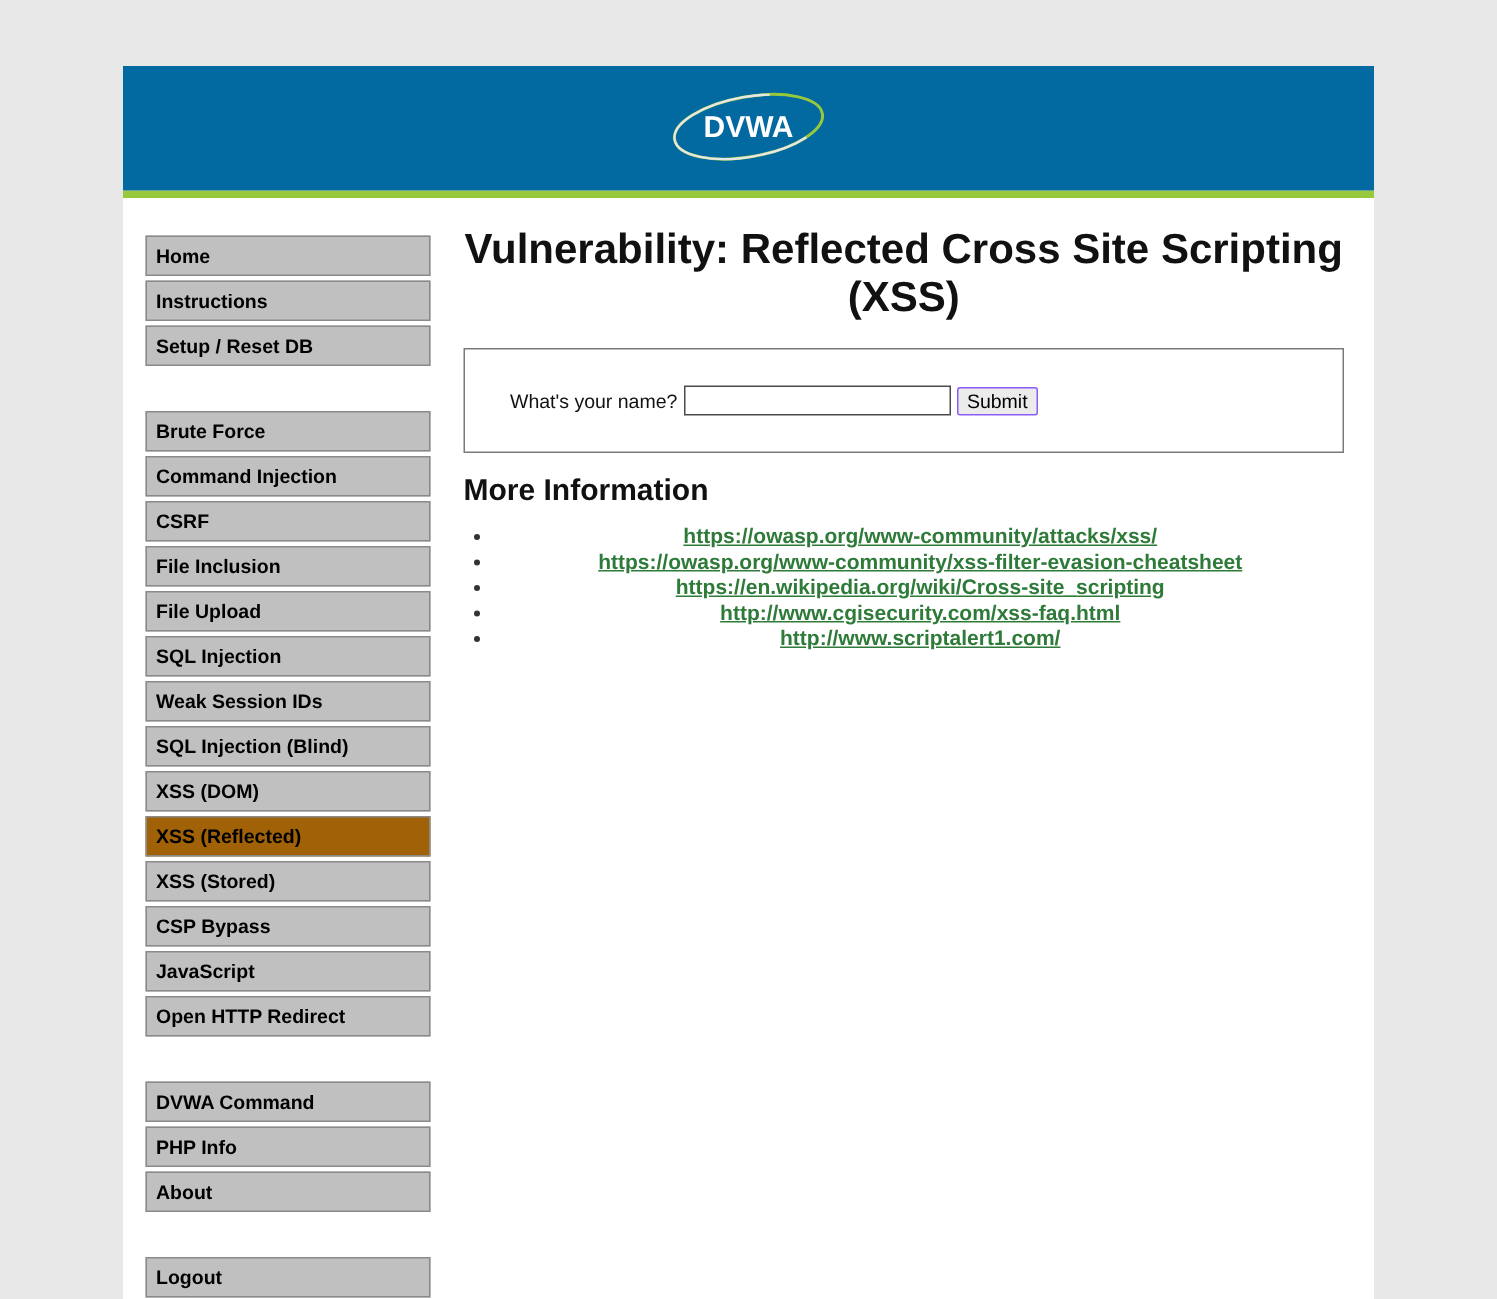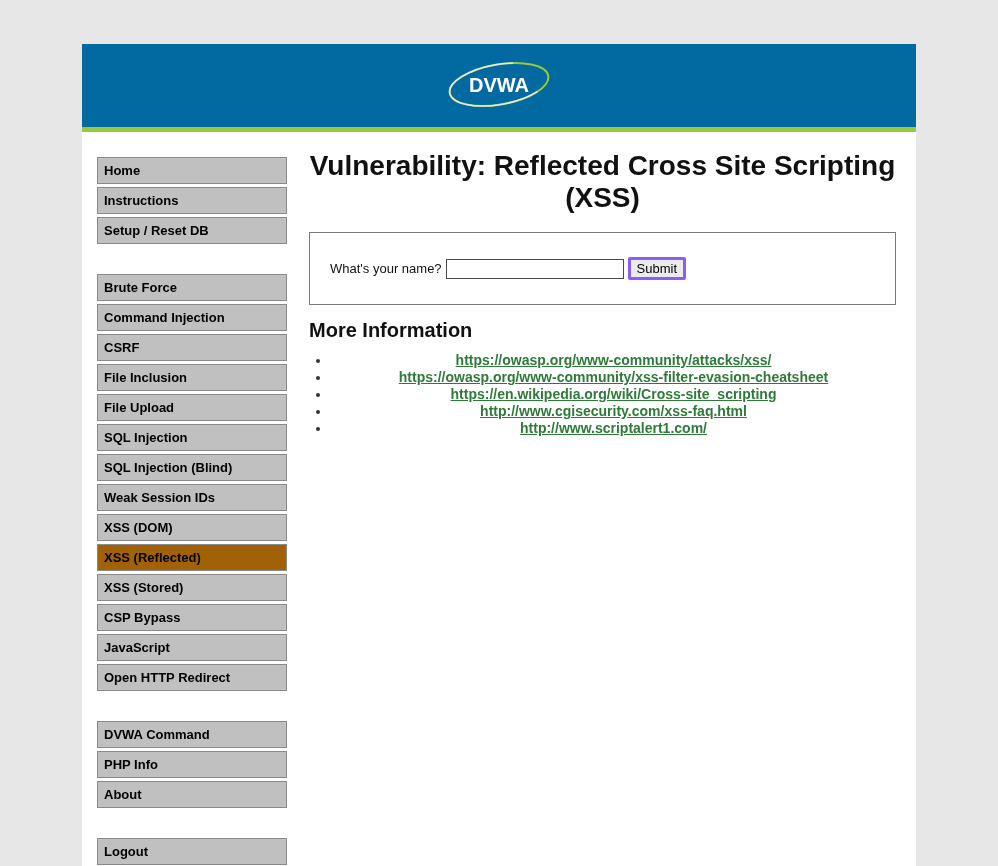--- a/index.html
+++ b/index.html
@@ -78,42 +78,42 @@
     padding: 18px 20px 10px 30px;
   }
   h1.title {
     font-size: 28px;
     font-weight: bold;
     margin: 0 0 18px 0;
     text-align: center;
   }
   .form-box {
     border: 1px solid #7a7a7a;
-    padding: 24px 20px;
+    padding: 24px 30px;
     margin-bottom: 6px;
   }
   .form-row {
     display: flex;
     align-items: center;
     gap: 4px;
   }
   .prompt {
     font-size: 13px;
   }
   .text-input {
     width: 178px;
     height: 20px;
     border: 1px solid #4a4a4a;
     padding: 1px 2px;
     font-size: 13px;
     box-sizing: border-box;
   }
   .submit-btn {
     font-size: 13px;
-    border: 3px solid #8b5cf6;
+    border: 1px solid #8b5cf6;
     background: #ebebeb;
     padding: 1px 6px;
     border-radius: 2px;
     cursor: pointer;
   }
   h2.subhead {
     font-size: 20px;
     font-weight: bold;
     margin: 14px 0 10px 0;
   }
@@ -161,22 +161,22 @@
               <a class="nav-item">Instructions</a>
               <a class="nav-item">Setup / Reset DB</a>
             </div>
         <div class="nav-group">
               <a class="nav-item">Brute Force</a>
               <a class="nav-item">Command Injection</a>
               <a class="nav-item">CSRF</a>
               <a class="nav-item">File Inclusion</a>
               <a class="nav-item">File Upload</a>
               <a class="nav-item">SQL Injection</a>
+              <a class="nav-item">Weak Session IDs</a>
               <a class="nav-item">SQL Injection (Blind)</a>
-              <a class="nav-item">Weak Session IDs</a>
               <a class="nav-item">XSS (DOM)</a>
               <a class="nav-item active">XSS (Reflected)</a>
               <a class="nav-item">XSS (Stored)</a>
               <a class="nav-item">CSP Bypass</a>
               <a class="nav-item">JavaScript</a>
               <a class="nav-item">Open HTTP Redirect</a>
             </div>
         <div class="nav-group">
               <a class="nav-item">DVWA Command</a>
               <a class="nav-item">PHP Info</a>

